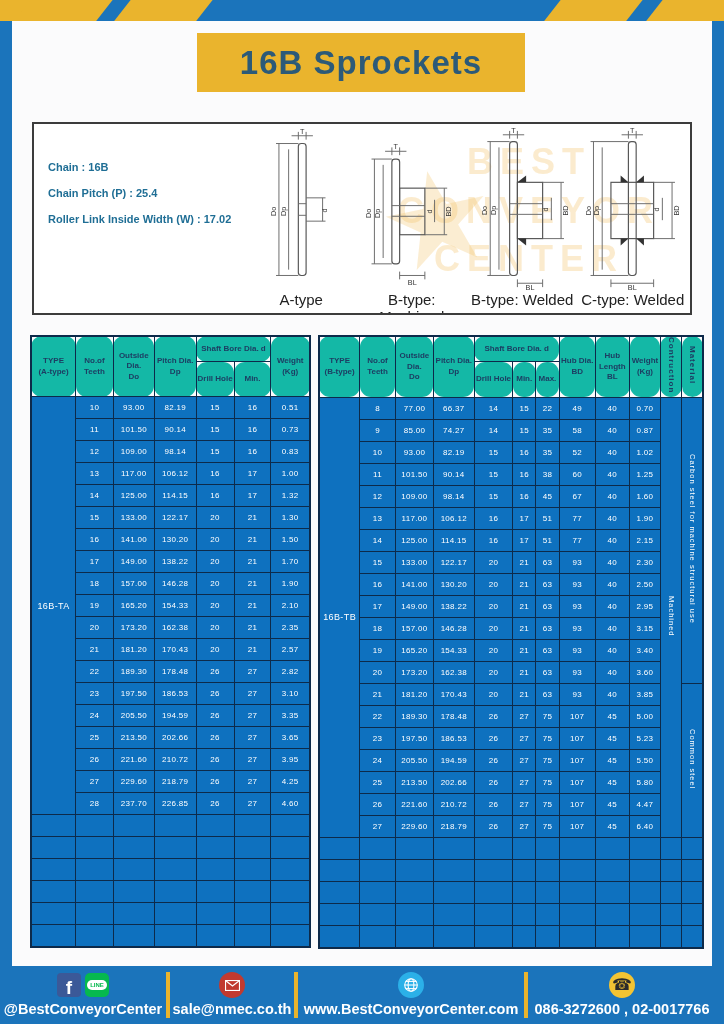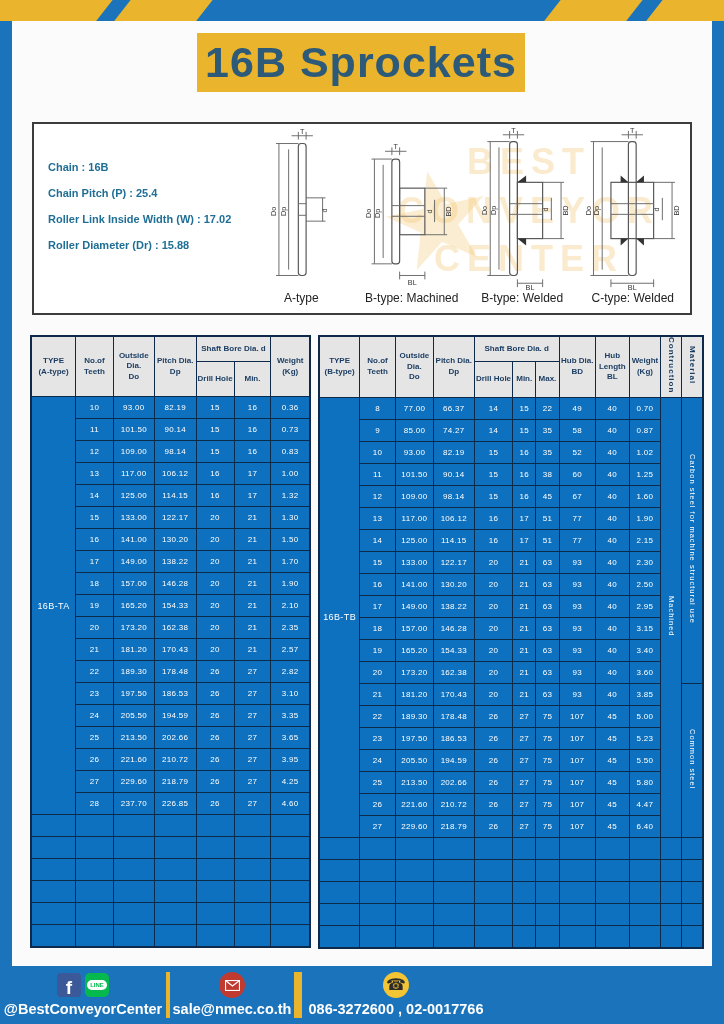--- a/index.html
+++ b/index.html
@@ -5,46 +5,46 @@
   html,body{margin:0;padding:0;background:#e8e8e8;}
   .canvas{position:relative;width:724px;height:1024px;background:#1b74bb;overflow:hidden;
           font-family:"Liberation Sans",sans-serif;}
   
   .stripes{position:absolute;left:0;top:0;width:724px;height:21px;background:#1b74bb;overflow:hidden;}
   .stripe{position:absolute;top:-6px;height:34px;width:82px;background:#eab42d;transform:skewX(-38deg);}
   
   .page{position:absolute;left:12px;top:21px;width:700px;height:945px;background:#fbfbfc;}
   .title-banner{position:absolute;left:185px;top:12px;width:328px;height:59px;background:#eab42d;
                 display:flex;align-items:center;justify-content:center;}
-  .title-banner h1{margin:0;font-size:43px;font-weight:800;color:#2c5a78;letter-spacing:1px;}
+  .title-banner h1{margin:0;font-size:33px;font-weight:800;color:#2c5a78;letter-spacing:1px;}
   
   .spec-box{position:absolute;left:20px;top:101px;width:656px;height:189px;background:#ffffff;
             border:2px solid #3c3c3c;overflow:hidden;}
   .wmark{position:absolute;left:330px;top:14px;width:330px;text-align:center;z-index:0;
          font-weight:800;font-size:36px;line-height:1.35;letter-spacing:7px;
          color:rgba(242,195,105,0.33);white-space:pre-line;}
   .wstar{position:absolute;left:345px;top:30px;font-size:130px;color:rgba(242,195,105,0.30);
          transform:rotate(-12deg);z-index:0;line-height:1;}
   .spec-lines{position:absolute;left:14px;top:30px;z-index:1;}
   .spec-line{font-size:11px;font-weight:bold;color:#1f6e95;line-height:26px;white-space:nowrap;}
   .diagram-area{position:absolute;left:212px;top:4px;right:2px;bottom:2px;display:flex;z-index:1;}
   .diagram{flex:1;display:flex;flex-direction:column;align-items:center;}
   .diagram svg{flex:1;width:100%;}
-  .diag-caption{height:20px;font-size:12px;color:#222;text-align:center;}
+  .diag-caption{height:20px;font-size:15px;color:#222;text-align:center;}
   svg .dl{stroke:#6a6a6a;stroke-width:1;fill:none;}
   svg .plate{stroke:#555;stroke-width:1.2;fill:none;}
   svg text{font-family:"Liberation Sans",sans-serif;font-size:7.5px;fill:#333;}
   svg .weld{fill:#333;stroke:none;}
   
   .tables{position:absolute;left:18px;top:314px;width:674px;height:613px;display:flex;gap:7px;}
   table.tbl{border-collapse:collapse;table-layout:fixed;height:613px;border:2px solid #0d2a4a;}
   .tbl-a{width:281px;} .tbl-b{width:386px;}
   .tbl th,.tbl td{border:1.5px solid #0d2a4a;padding:0;text-align:center;vertical-align:middle;overflow:hidden;}
-  .tbl thead th{background:#e5e5e5;color:#1d3e63;font-size:8px;font-weight:bold;
-                white-space:pre-line;line-height:1.3;}
+  .tbl thead th{background:#14b8a6;color:#1d3e63;font-size:8px;font-weight:bold;
+                white-space:pre-line;line-height:1.3;border-radius:11px;}
   .tbl thead tr.h1 th{height:24px;} .tbl thead tr.h2 th{height:34px;}
   .tbl tbody td{background:#0e71bf;color:#fff;font-size:8px;letter-spacing:0.3px;}
   .tbl tbody tr{height:22px;}
   .tbl td.type-cell{font-size:9px;letter-spacing:0.4px;}
   .vtext{writing-mode:vertical-rl;text-orientation:mixed;display:inline-block;
          font-size:7.5px;letter-spacing:1px;white-space:nowrap;}
   .tbl thead .vtext{font-size:8px;font-weight:bold;color:#1d3e63;}
   
   .footer{position:absolute;left:0;top:966px;width:724px;height:58px;background:#1b74bb;
           display:flex;align-items:stretch;}
@@ -85,21 +85,20 @@
     <div class="spec-box">
       <div class="wmark">BEST
 CONVEYOR
 CENTER</div>
       <div class="wstar">★</div>
 
       <div class="spec-lines">
         <div class="spec-line">Chain : 16B</div>
         <div class="spec-line">Chain Pitch (P) : 25.4</div>
         <div class="spec-line">Roller Link Inside Width (W) : 17.02</div>
-        <div class="spec-line">Roller Diameter (Dr) : 15.88</div>
       </div>
 
       <div class="diagram-area">
 
         <div class="diagram">
           <svg viewBox="0 0 100 168">
             <rect class="plate" x="47" y="16" width="8" height="136" rx="3"></rect>
             <line class="dl" x1="47" y1="78" x2="55" y2="78"></line>
             <line class="dl" x1="47" y1="90" x2="55" y2="90"></line>
             <line class="dl" x1="40" y1="8" x2="62" y2="8"></line>
@@ -252,21 +251,21 @@
           </tr>
         </thead>
         <tbody id="tbody-a">
             <tr>
               <td rowspan="19" class="type-cell">16B-TA</td>
               <td>10</td>
               <td>93.00</td>
               <td>82.19</td>
               <td>15</td>
               <td>16</td>
-              <td>0.36</td>
+              <td>0.51</td>
             </tr>
             <tr>
               <td>11</td>
               <td>101.50</td>
               <td>90.14</td>
               <td>15</td>
               <td>16</td>
               <td>0.73</td>
             </tr>
             <tr>
@@ -824,20 +823,36 @@
         <div class="icon-circle email">
           <svg width="15" height="11" viewBox="0 0 15 11">
               <rect x="0.5" y="0.5" width="14" height="10" fill="none" stroke="#fff" stroke-width="1.2"></rect>
               <path d="M0.5 0.5 L7.5 6 L14.5 0.5" fill="none" stroke="#fff" stroke-width="1.2"></path>
             </svg>
         </div>
       </div>
       <div class="ftext">sale@nmec.co.th</div>
     </div>
     <div class="fsep"></div>
+    <div class="fgroup g3">
+      <div class="ficons">
+        <div class="icon-circle globe">
+          <svg width="18" height="18" viewBox="0 0 20 20">
+              <g fill="none" stroke="#fff" stroke-width="1.2">
+                <circle cx="10" cy="10" r="7"></circle>
+                <ellipse cx="10" cy="10" rx="3.2" ry="7"></ellipse>
+                <line x1="3" y1="10" x2="17" y2="10"></line>
+                <line x1="4" y1="6" x2="16" y2="6"></line>
+                <line x1="4" y1="14" x2="16" y2="14"></line>
+              </g>
+            </svg>
+        </div>
+      </div>
+      <div class="ftext">www.BestConveyorCenter.com</div>
+    </div>
     <div class="fsep"></div>
     <div class="fgroup g4">
       <div class="ficons">
         <div class="icon-circle phone">
             <span>☎</span>
           </div>
       </div>
       <div class="ftext">086-3272600 , 02-0017766</div>
     </div>
   </div>

